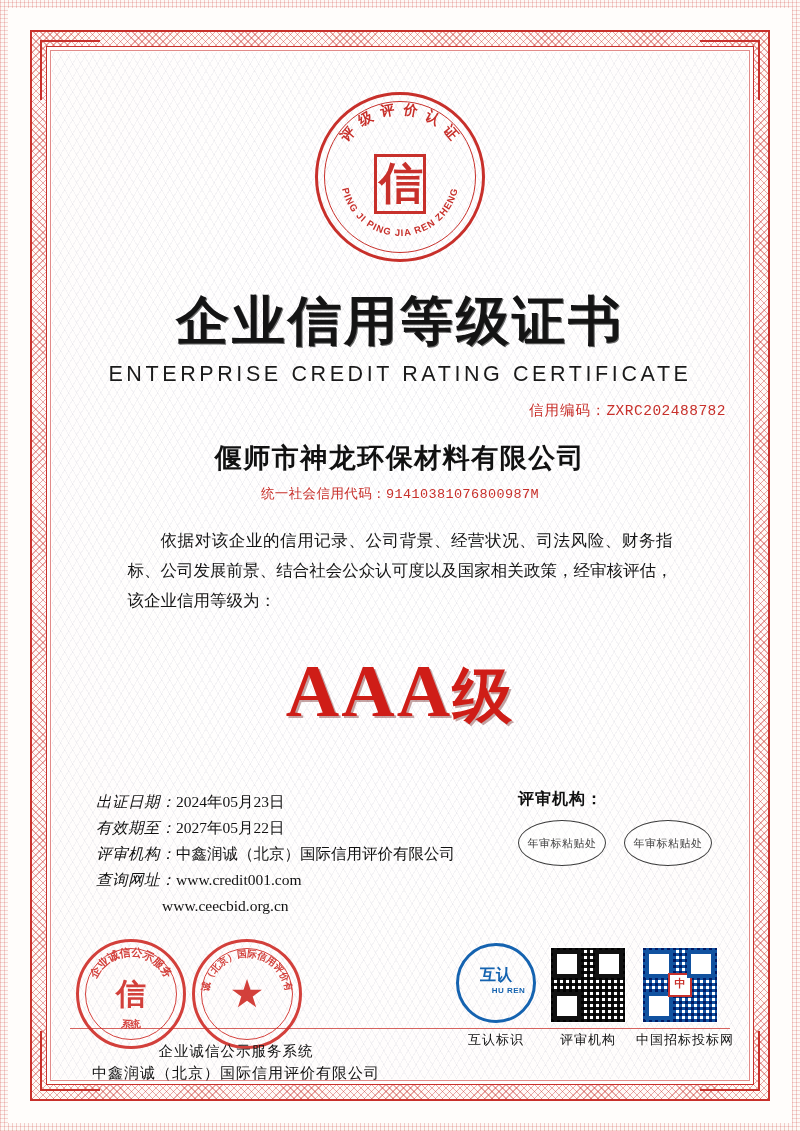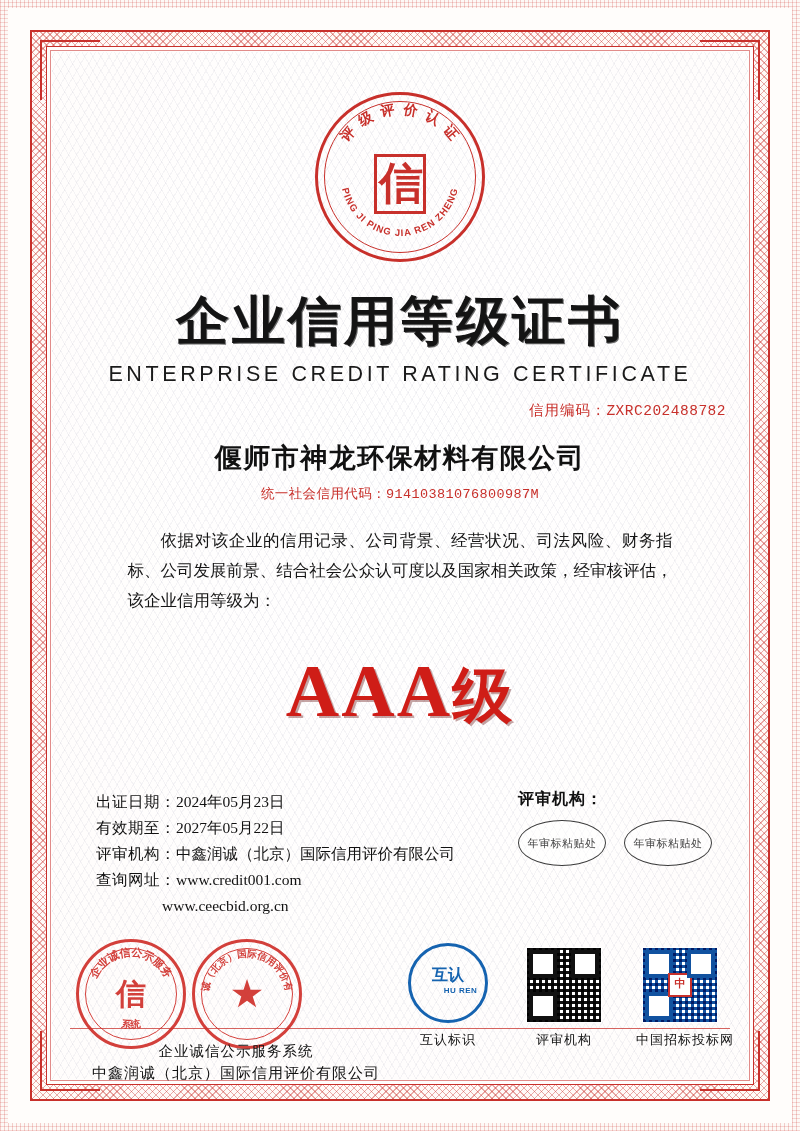--- a/index.html
+++ b/index.html
@@ -205,21 +205,21 @@
     align-items: flex-start;
   }
   .details {
     font-family: "Liberation Serif", serif;
     font-size: 15.5px;
     line-height: 26px;
     color: #111;
     padding-left: 26px;
   }
   .details .row { white-space: nowrap; }
-  .details .k { letter-spacing: 0.5px; }
+  .details .k { letter-spacing: 0.5px; font-style: italic; }
   .details .url { font-family: "Liberation Serif", serif; }
   .details .url-indent { padding-left: 66px; }
 
   .annual {
     padding-right: 18px;
     text-align: left;
   }
   .annual-title {
     font-family: "Liberation Sans", sans-serif;
     font-size: 16px;
@@ -288,21 +288,21 @@
     position: absolute;
     left: 0; bottom: -34px;
     width: 320px;
     text-align: center;
     font-family: "Liberation Serif", serif;
     color: #111;
   }
   .seal-label-1 { font-size: 14.5px; letter-spacing: 1px; }
   .seal-label-2 { font-size: 15px; letter-spacing: 1px; margin-top: 3px; }
 
-  .badges { display: flex; align-items: flex-end; gap: 28px; }
+  .badges { display: flex; align-items: flex-end; gap: 4px; }
   .badge-col { text-align: center; width: 88px; }
   .badge-logo {
     width: 74px; height: 74px;
     margin: 0 auto;
     border-radius: 50%;
     border: 3px solid #1563b0;
     color: #1563b0;
     font-family: "Liberation Sans", sans-serif;
     font-weight: bold;
     font-size: 13px;

